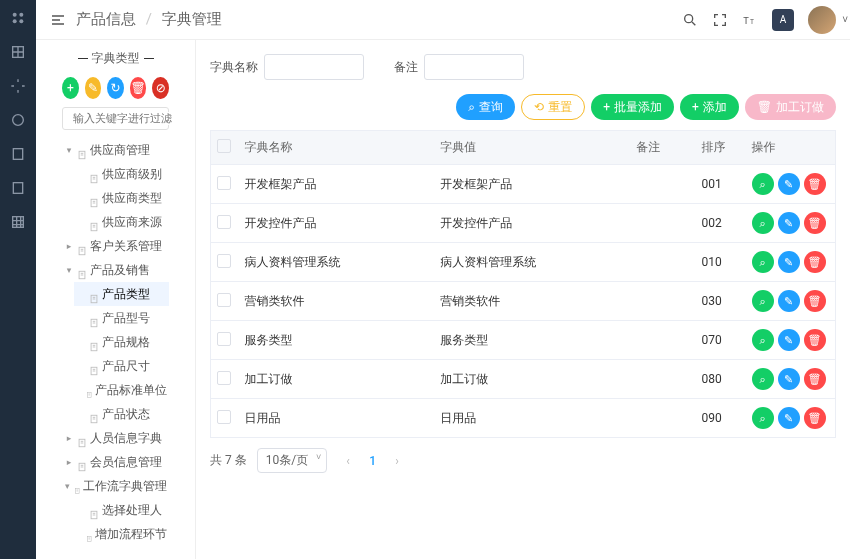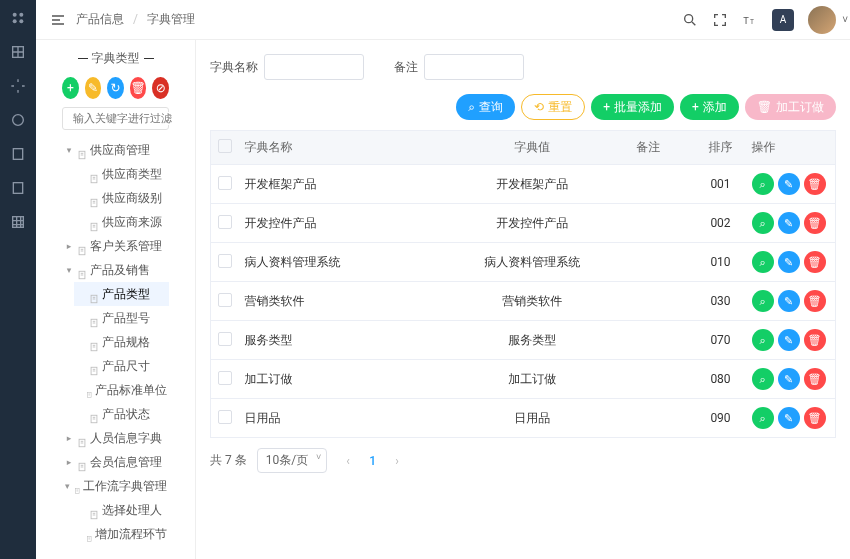--- a/index.html
+++ b/index.html
@@ -3,21 +3,21 @@
 <meta charset="utf-8">
 <style>
 *{margin:0;padding:0;box-sizing:border-box;font-family:-apple-system,BlinkMacSystemFont,"Segoe UI",Roboto,sans-serif}
 body{background:#f5f7fa;font-size:12px;color:#333;overflow:hidden}
 .app{display:flex;height:559px;width:850px}
 .sidebar-nav{width:36px;background:#1f2d3d;display:flex;flex-direction:column;align-items:center;padding-top:10px;gap:18px}
 .sidebar-nav .nv{width:16px;height:16px;color:#8a95a5;cursor:pointer;display:flex;align-items:center;justify-content:center}
 .main{flex:1;display:flex;flex-direction:column;background:#fff}
 .topbar{height:40px;border-bottom:1px solid #eee;display:flex;align-items:center;padding:0 14px;gap:10px}
 .hamburger{width:16px;height:16px;color:#555;cursor:pointer}
-.breadcrumb{color:#666;font-size:12px}
+.breadcrumb{color:#666;font-size:15px}
 .breadcrumb .sep{margin:0 6px;color:#ccc}
 .topbar-right{margin-left:auto;display:flex;align-items:center;gap:14px}
 .topbar-right .ic{width:16px;height:16px;color:#555;cursor:pointer}
 .topbar-right .badge{width:22px;height:22px;background:#324057;border-radius:4px;color:#fff;display:flex;align-items:center;justify-content:center;font-size:10px}
 .avatar{width:28px;height:28px;border-radius:50%;background:linear-gradient(135deg,#8b7355,#d4a574);position:relative;cursor:pointer}
 .avatar::after{content:"˅";position:absolute;right:-12px;top:8px;color:#666;font-size:10px}
 .content{flex:1;display:flex;overflow:hidden}
 .tree-panel{width:160px;border-right:1px solid #eee;padding:10px 26px;overflow-y:auto}
 .tree-title{display:flex;align-items:center;justify-content:center;gap:4px;color:#555;font-weight:500;margin-bottom:10px}
 .tree-title::before,.tree-title::after{content:"";width:10px;height:1px;background:#333;display:inline-block}
@@ -43,21 +43,21 @@
 .action-bar{display:flex;gap:6px;justify-content:flex-end;margin-bottom:10px}
 .btn{height:26px;padding:0 12px;border-radius:13px;border:none;cursor:pointer;font-size:12px;display:inline-flex;align-items:center;gap:4px;color:#fff}
 .btn-blue{background:#20a0ff}
 .btn-outline-orange{background:#fff;color:#f7ba2a;border:1px solid #f7ba2a}
 .btn-green{background:#13ce66}
 .btn-pink{background:#f8b8c9;color:#fff}
 table{width:100%;border-collapse:collapse;border:1px solid #ebeef5}
 th,td{border-bottom:1px solid #ebeef5;padding:8px 6px;font-size:12px;text-align:left}
 th{background:#f5f7fa;color:#666;font-weight:500}
 .chk{width:14px;height:14px;border:1px solid #dcdfe6;border-radius:2px;display:inline-block}
-td.center,th.center{text-align:center}
+td.center,th.center{text-align:left}
 .ops{display:flex;gap:4px}
 .ops .circ{width:22px;height:22px;font-size:11px}
 .pagination{display:flex;align-items:center;gap:10px;padding:10px 0;color:#666;font-size:12px}
 .pgsel{border:1px solid #dcdfe6;border-radius:4px;padding:3px 18px 3px 8px;position:relative}
 .pgsel::after{content:"˅";position:absolute;right:5px;top:3px;color:#999;font-size:9px}
 .pgbtn{width:22px;height:22px;display:flex;align-items:center;justify-content:center;color:#bbb;cursor:pointer}
 .pgnum{color:#20a0ff;font-weight:500}
 svg{width:100%;height:100%}
 .tree-panel::-webkit-scrollbar,.right-panel::-webkit-scrollbar{width:4px}
 .tree-panel::-webkit-scrollbar-thumb,.right-panel::-webkit-scrollbar-thumb{background:#ddd}
@@ -169,31 +169,31 @@
                   <span>供应商管理</span>
                 </div>
                 <ul>
                   <li>
                     <div class="node">
                       <span class="exp"></span>
                       <span class="doc"><svg viewBox="0 0 24 24" fill="none" stroke="currentColor" stroke-width="2">
                           <rect x="5" y="3" width="14" height="18"></rect>
                           <path d="M9 8h6M9 12h6"></path>
                         </svg></span>
+                      <span>供应商级别</span>
+                    </div>
+                  </li>
+                  <li>
+                    <div class="node">
+                      <span class="exp"></span>
+                      <span class="doc"><svg viewBox="0 0 24 24" fill="none" stroke="currentColor" stroke-width="2">
+                          <rect x="5" y="3" width="14" height="18"></rect>
+                          <path d="M9 8h6M9 12h6"></path>
+                        </svg></span>
                       <span>供应商类型</span>
-                    </div>
-                  </li>
-                  <li>
-                    <div class="node">
-                      <span class="exp"></span>
-                      <span class="doc"><svg viewBox="0 0 24 24" fill="none" stroke="currentColor" stroke-width="2">
-                          <rect x="5" y="3" width="14" height="18"></rect>
-                          <path d="M9 8h6M9 12h6"></path>
-                        </svg></span>
-                      <span>供应商级别</span>
                     </div>
                   </li>
                   <li>
                     <div class="node">
                       <span class="exp"></span>
                       <span class="doc"><svg viewBox="0 0 24 24" fill="none" stroke="currentColor" stroke-width="2">
                           <rect x="5" y="3" width="14" height="18"></rect>
                           <path d="M9 8h6M9 12h6"></path>
                         </svg></span>
                       <span>供应商来源</span>

